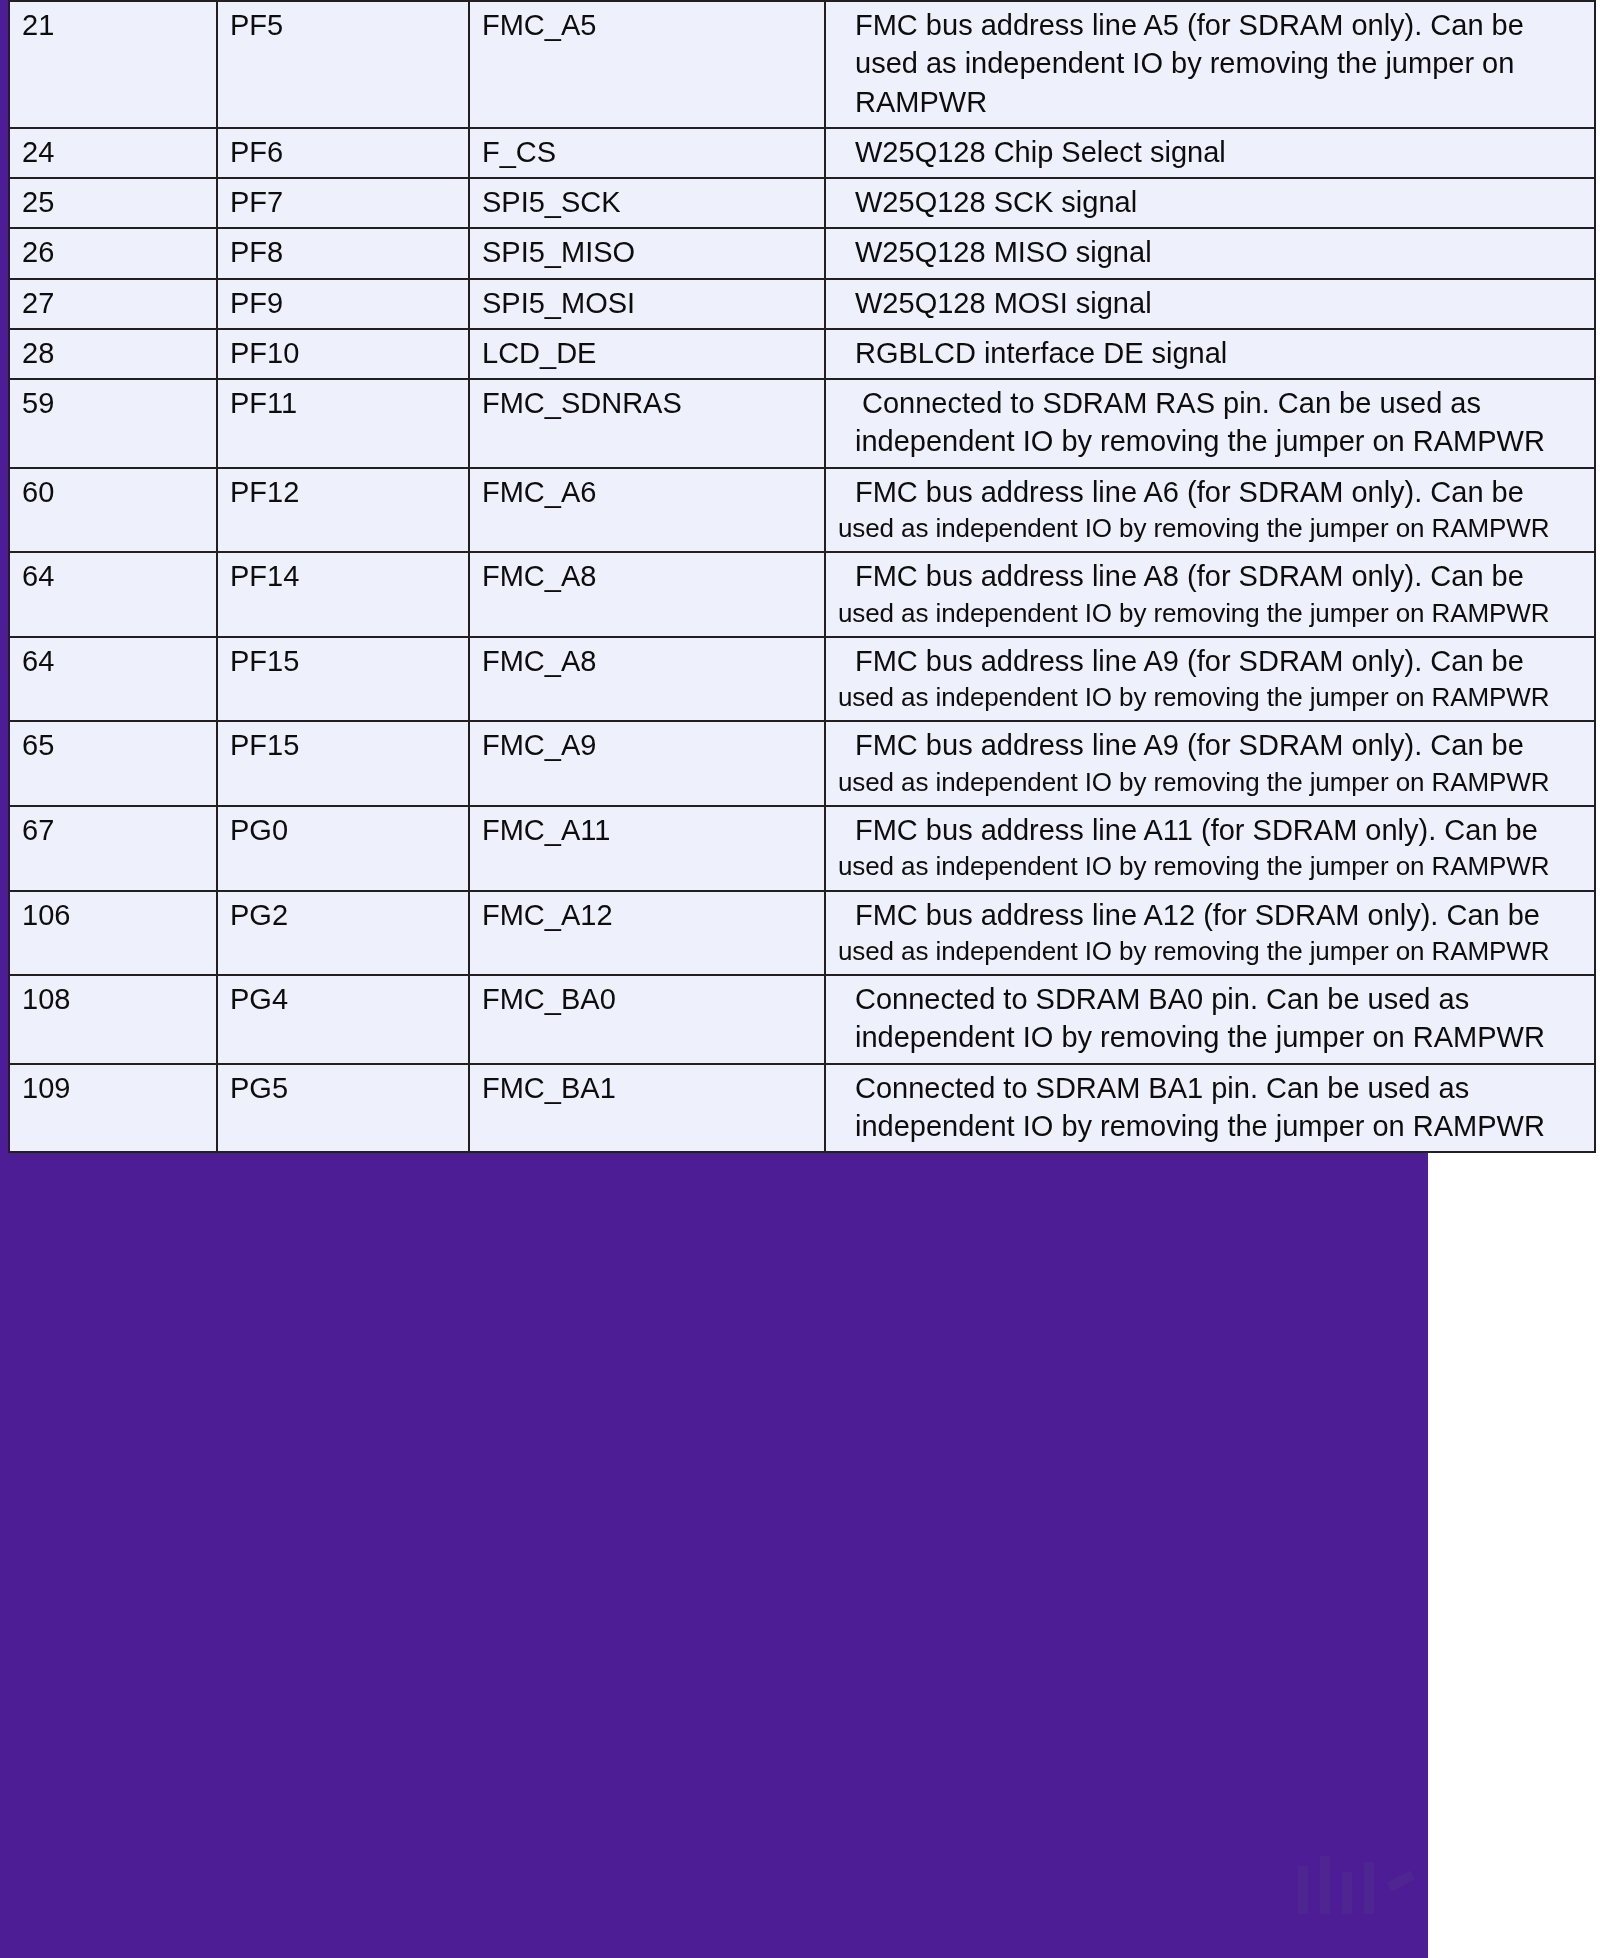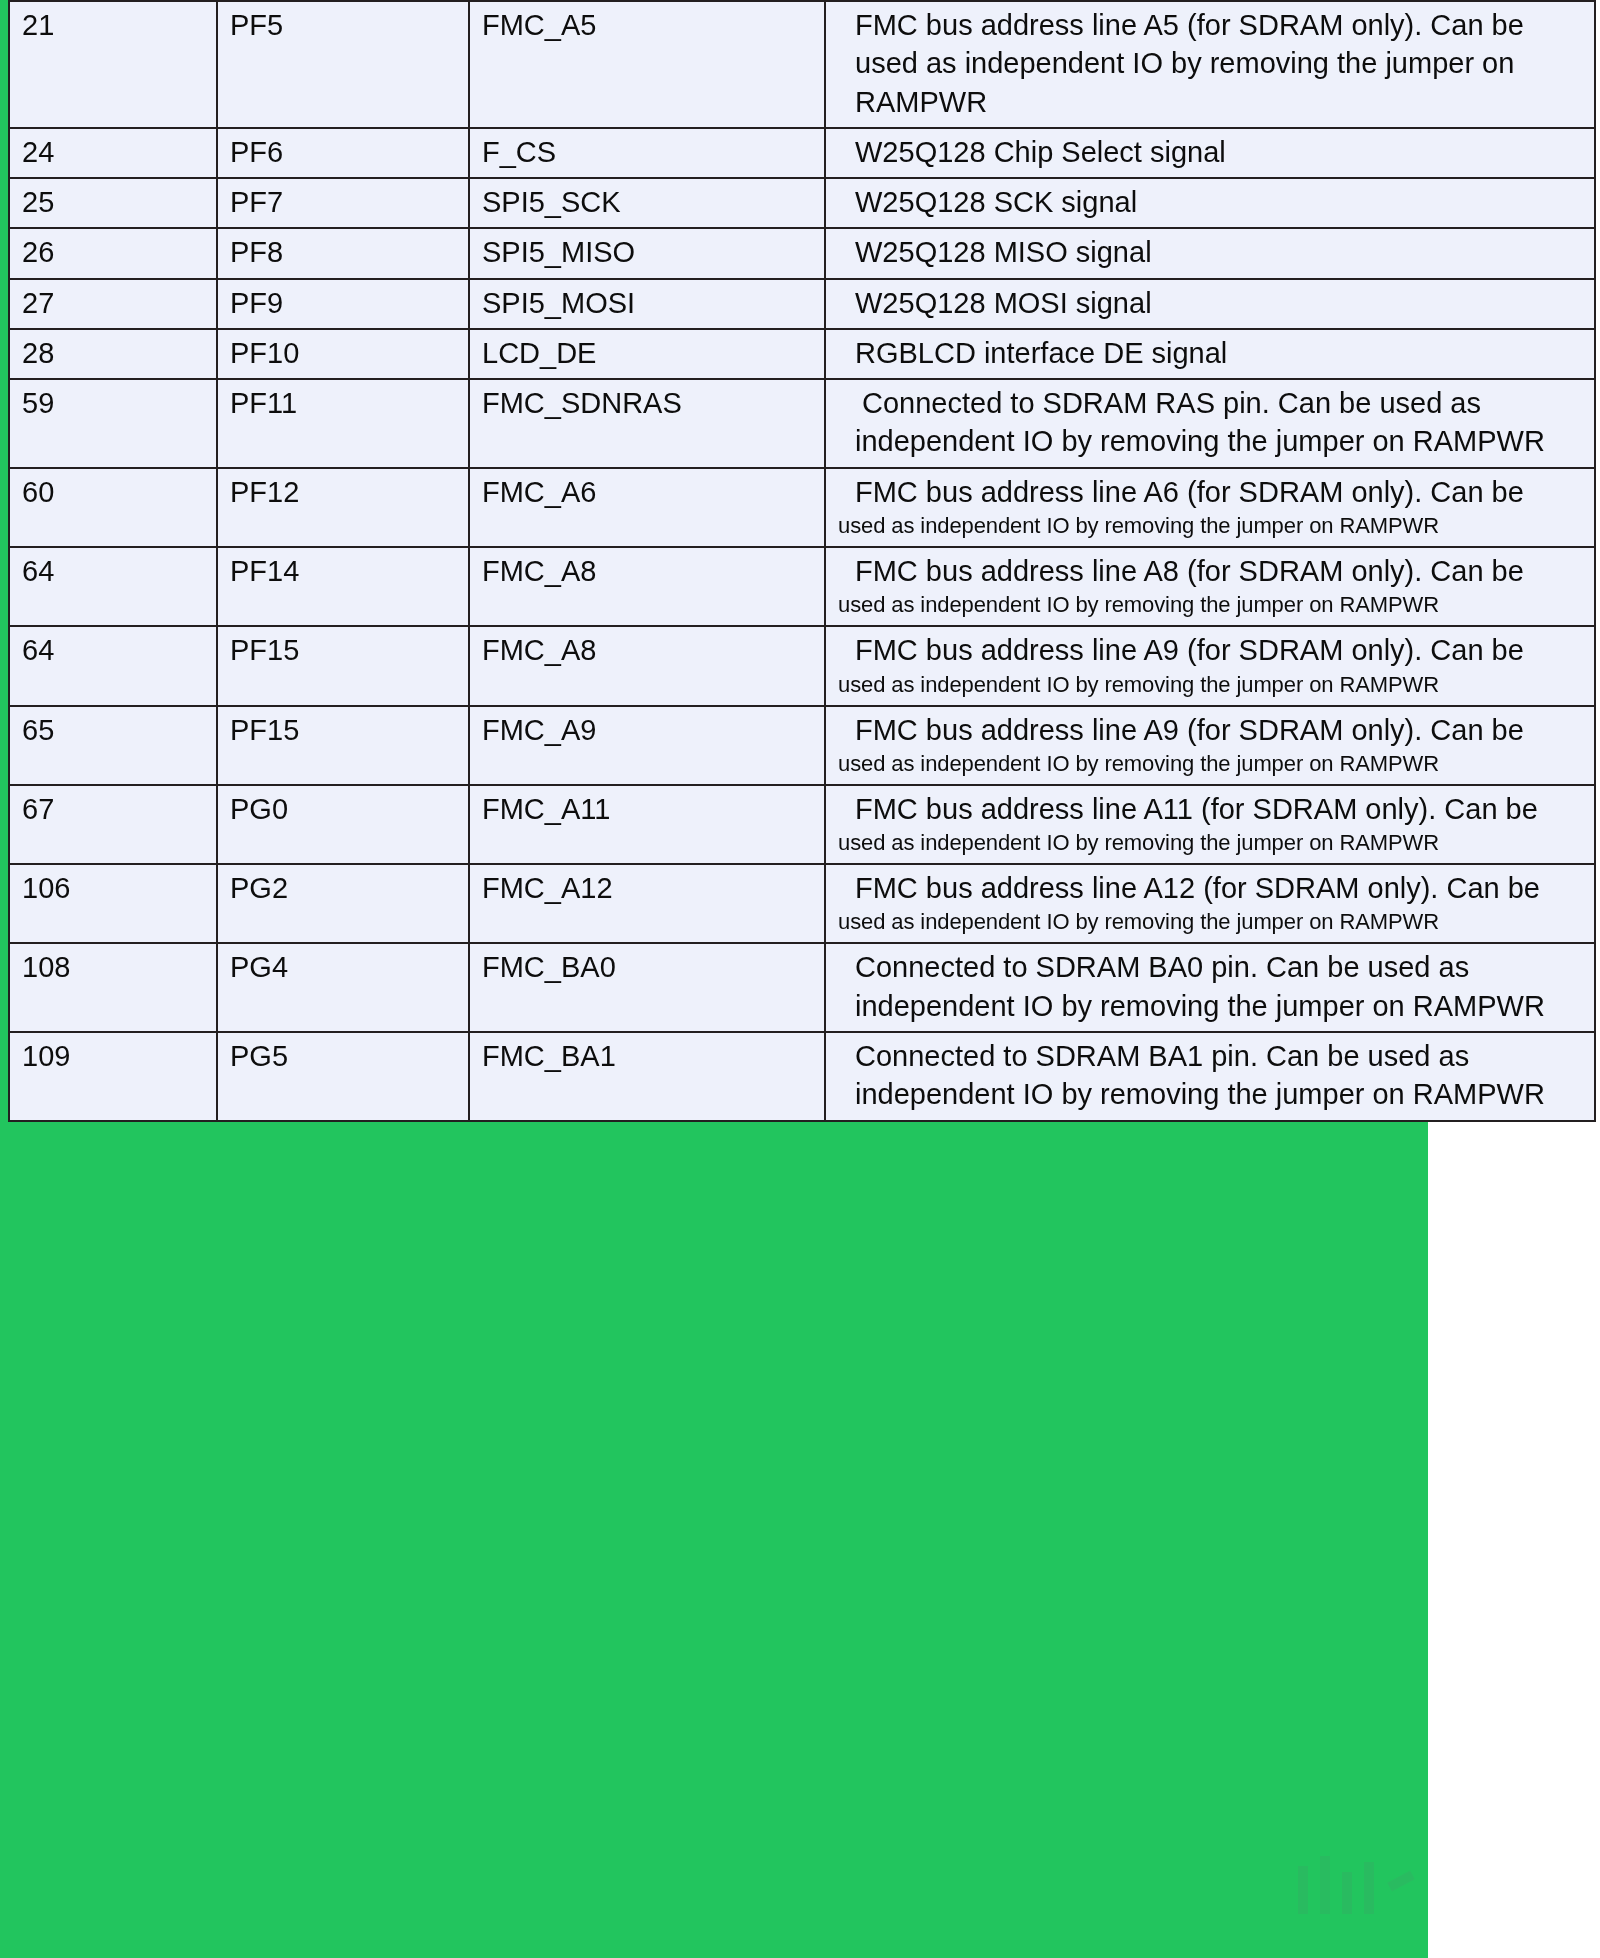--- a/index.html
+++ b/index.html
@@ -10,21 +10,21 @@
   body {
     width: 1600px;
     height: 1958px;
     font-family: "Liberation Sans", sans-serif;
     overflow: hidden;
   }
   .page {
     position: relative;
     width: 1428px;
     height: 1958px;
-    background: #22c55e;
+    background: #4c1d95;
   }
   table.pin-table {
     border-collapse: collapse;
     width: 1586px;
     margin-left: 8px;
     margin-top: 0px;
     table-layout: fixed;
   }
   table.pin-table col.c-pin   { width: 208px; }
   table.pin-table col.c-port  { width: 252px; }
@@ -53,21 +53,21 @@
     background: #edf0fa;
     padding-left: 16px;
   }
   td.desc {
     background: #f2f4fc;
     padding-left: 14px;
   }
   .desc .l1 { display: block; margin-left: 17px; }
   .desc .l2 {
     display: block;
-    font-size: 22px;
+    font-size: 26px;
     letter-spacing: -0.1px;
   }
   .desc .lead { padding-left: 7px; }
   
   .watermark {
     position: absolute;
     right: 10px;
     bottom: 44px;
     width: 120px;
     height: 58px;

